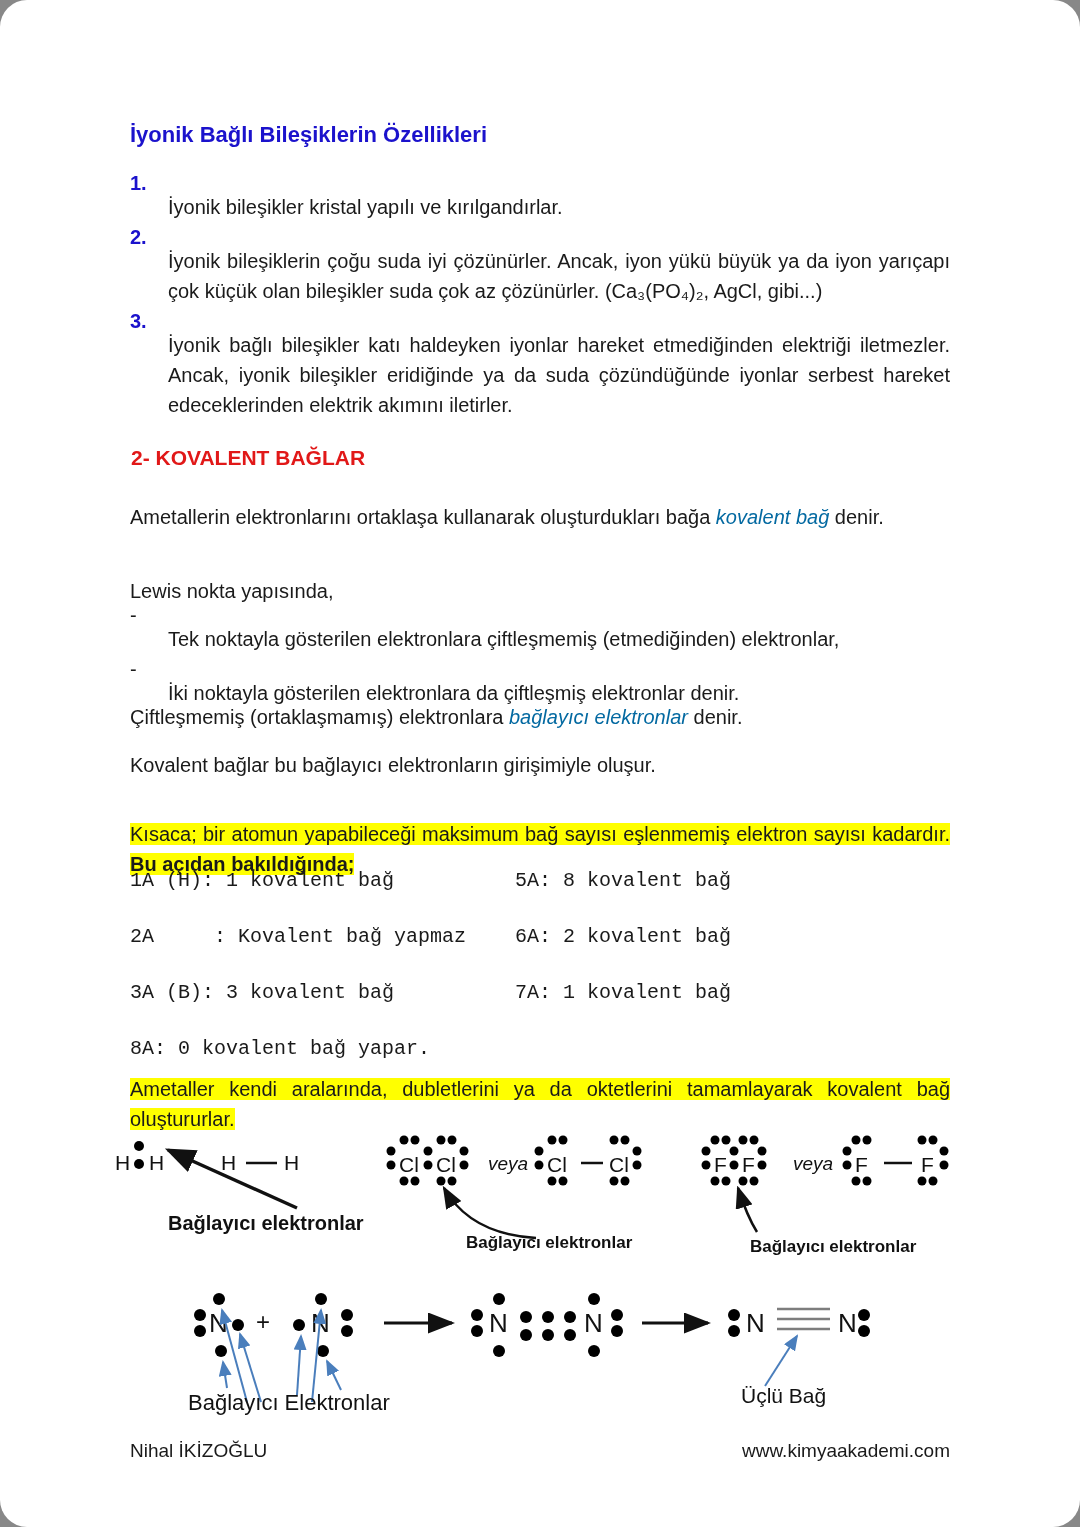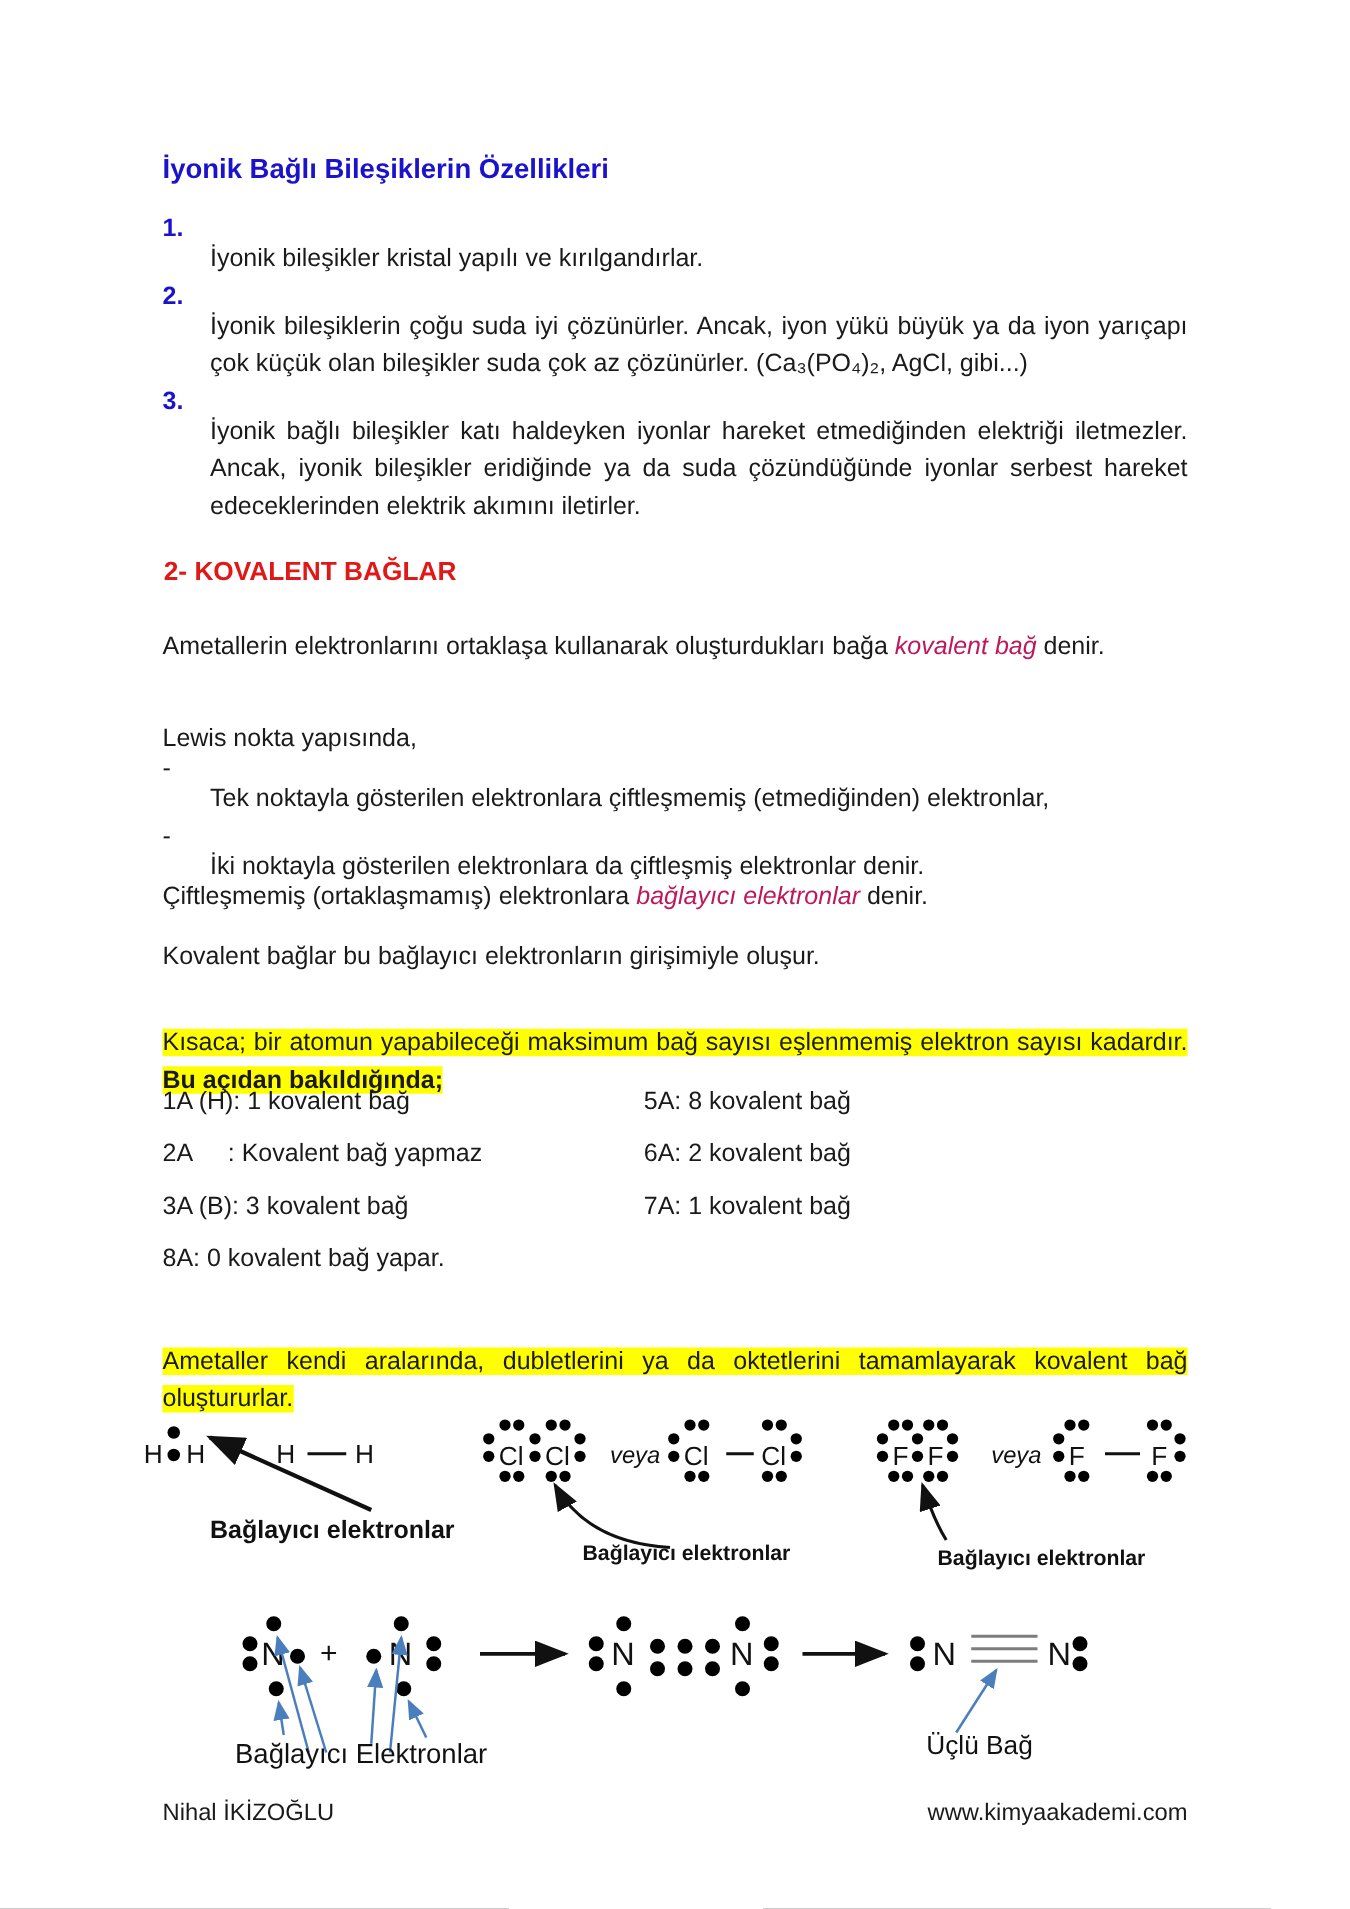--- a/index.html
+++ b/index.html
@@ -4,34 +4,35 @@
 <style>
   html,body{margin:0;padding:0;background:#888;}
   .page{
     position:relative;
     width:1080px;height:1527px;
     background:#ffffff;
     font-family:"Liberation Sans","DejaVu Sans",sans-serif;
     color:#1a1a1a;
     overflow:hidden;
     margin:0 auto;
+    border-radius:27px;
   }
   .abs{position:absolute;}
   .content{left:130px;width:820px;}
   p{margin:0;}
   .body-text{font-size:20px;line-height:30px;}
   .just{text-align:justify;margin-top:24px;}
   .title{font-size:22px;font-weight:bold;color:#1b12cc;}
   .red-heading{font-size:21px;font-weight:bold;color:#e11818;}
-  .red-em{color:#be185d;font-style:italic;}
+  .red-em{color:#0369a1;font-style:italic;}
   .num-col{color:#1b12cc;font-weight:bold;}
   .row{display:grid;grid-template-columns:38px 1fr;}
   .hl{background:#ffff00;}
   .bold{font-weight:bold;}
-  .bond-grid{display:grid;grid-template-columns:385px 1fr;row-gap:12px;}
+  .bond-grid{display:grid;grid-template-columns:385px 1fr;row-gap:26px;font-family:Liberation Mono, monospace;}
   .footer{display:flex;justify-content:space-between;font-size:19px;}
   svg text{fill:#111;}
   svg .atom1{font-size:21px;}
   svg .atomN{font-size:26px;}
   svg .lbl{font-size:17px;font-weight:600;}
   svg .lbl-big{font-size:20px;font-weight:600;}
   svg .veya{font-size:19px;font-style:italic;}
 </style>
 </head>
 <body>

